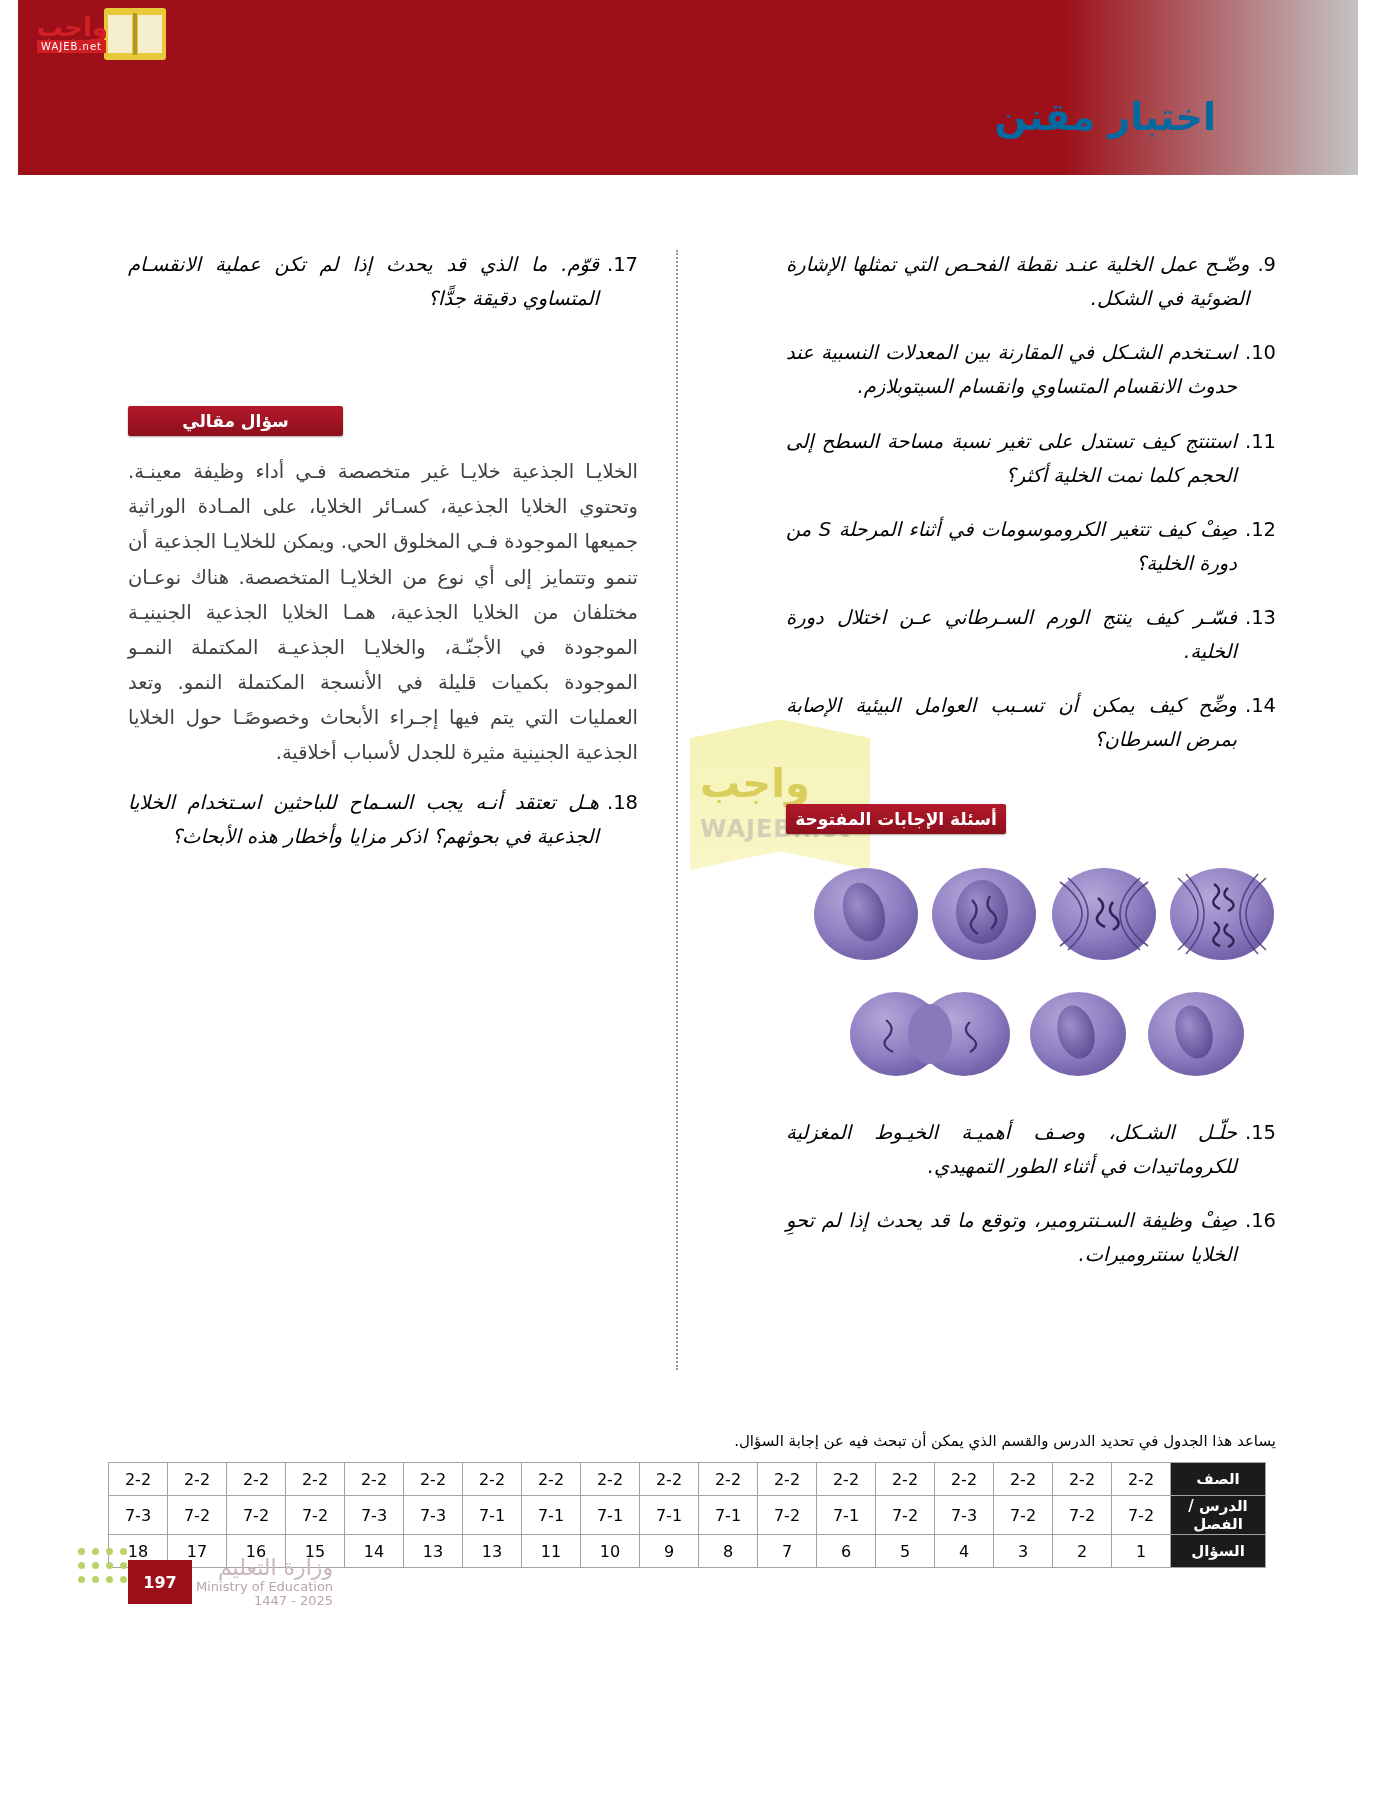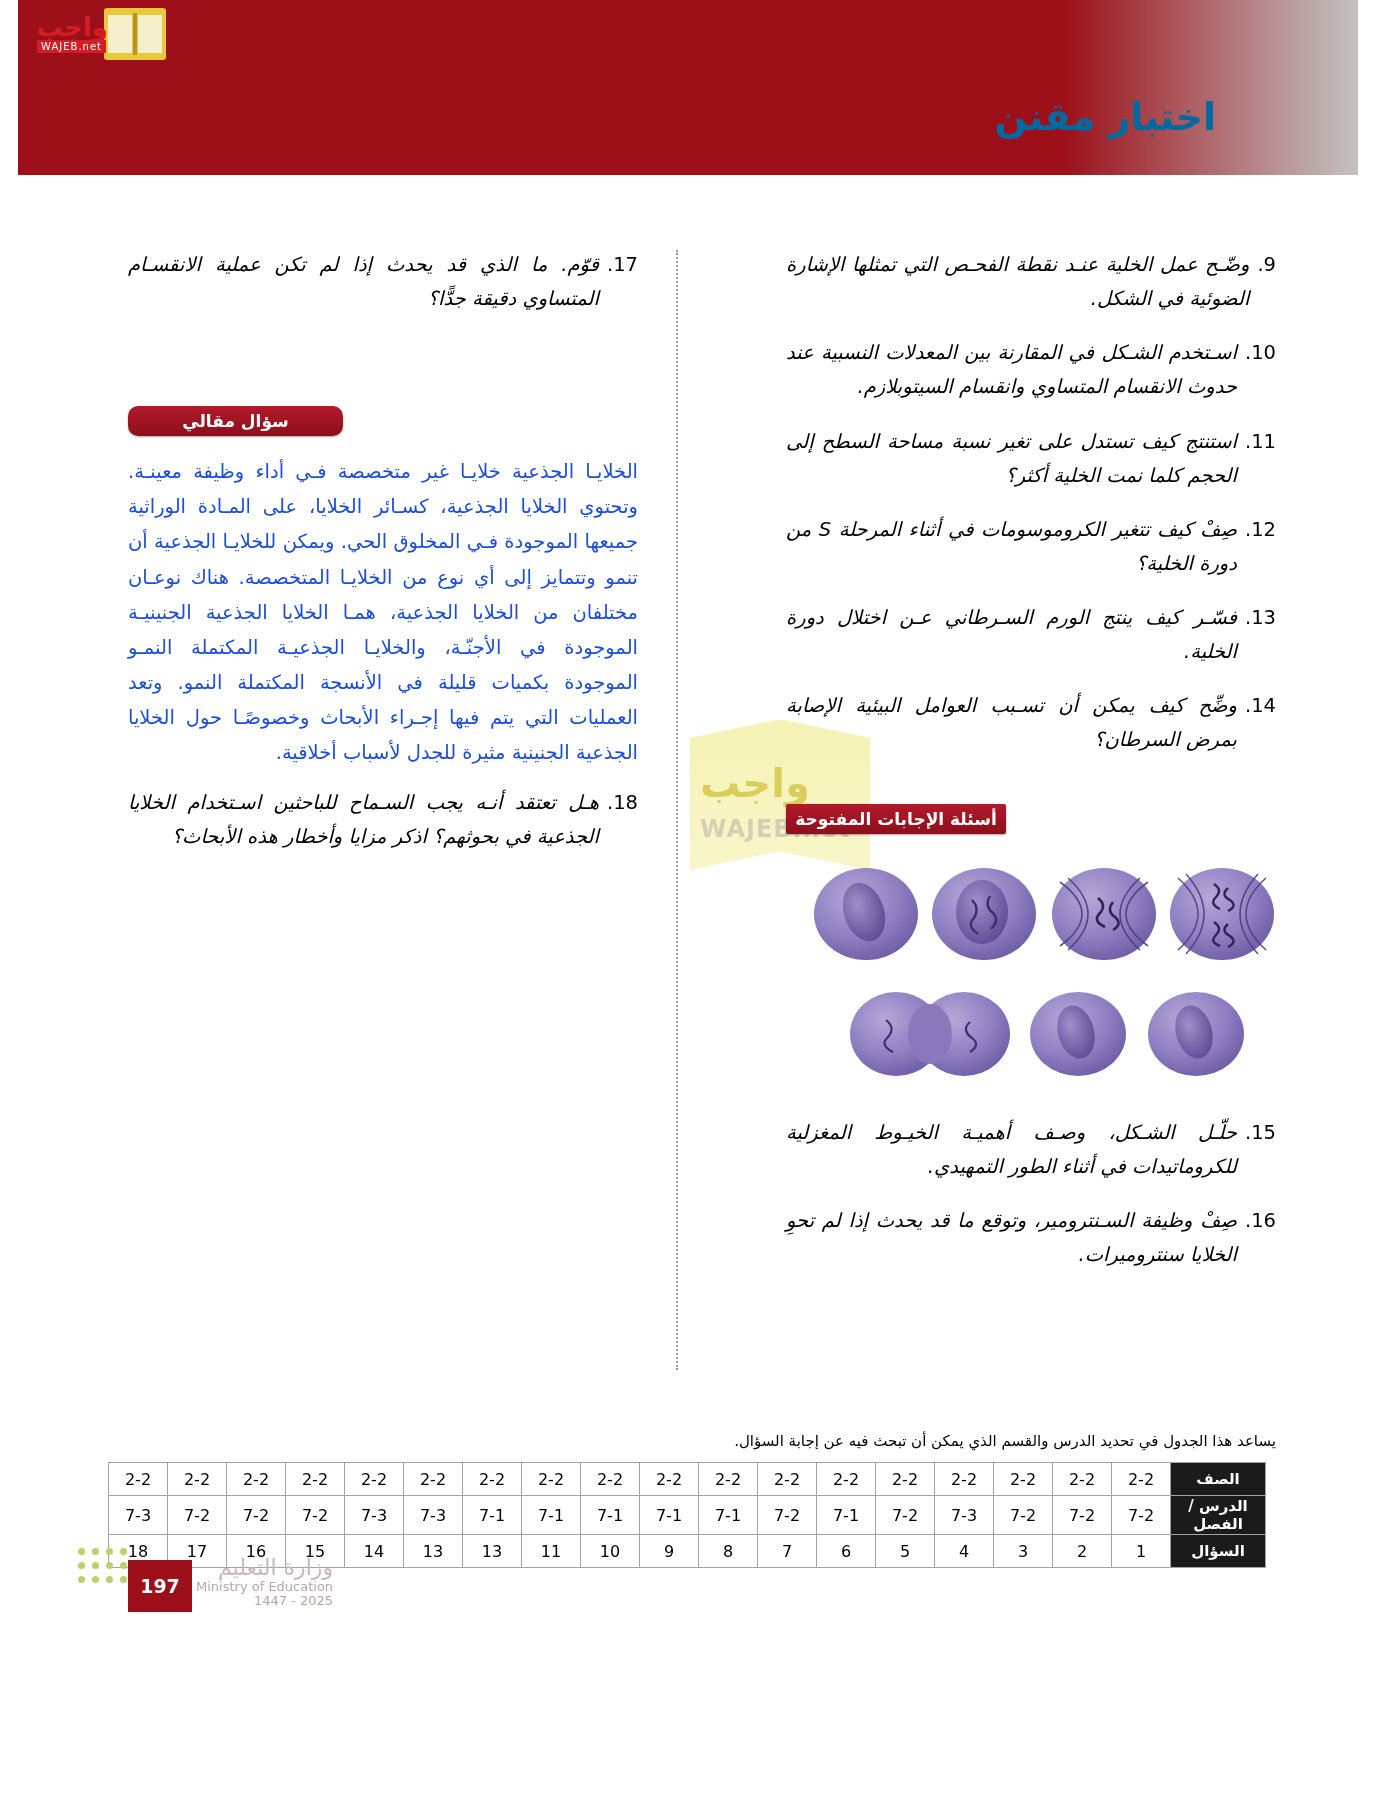--- a/index.html
+++ b/index.html
@@ -61,32 +61,32 @@
     position:absolute;left:676px;top:250px;width:0;height:1120px;
     border-right:2px dotted #9a9a9a;
   }
   .q{
     display:flex;flex-direction:row;gap:8px;
     margin-bottom:20px;font-size:19.5px;line-height:1.75;color:#000;
   }
   .q .num{flex:0 0 auto;white-space:nowrap;}
   .q .txt{flex:1 1 auto;text-align:justify;font-style:italic;}
   .para{
-    font-size:19.5px;line-height:1.8;color:#1d4ed8;margin-bottom:16px;text-align:justify;
+    font-size:19.5px;line-height:1.8;color:#404040;margin-bottom:16px;text-align:justify;
   }
   
   .pill{
     position:relative;height:30px;margin-bottom:18px;
     background:linear-gradient(180deg,#b3192a 0%,#8d0f1c 100%);
     color:#fff;font-size:17px;font-weight:bold;
     display:flex;align-items:center;justify-content:center;
     border-radius:2px;
     box-shadow:0 1px 2px rgba(0,0,0,.35);
   }
-  .pill.essay{width:215px;margin-right:auto;margin-left:0;border-radius:10px;}
+  .pill.essay{width:215px;margin-right:auto;margin-left:0;}
   .pill.open{width:220px;margin-right:auto;margin-left:0;}
 
   
   .fig-note{font-size:19px;margin:6px 0 14px 0;color:#000;}
   .figure{position:relative;width:470px;height:250px;margin:0 0 14px 0;}
   .watermark{
     position:absolute;pointer-events:none;opacity:.55;
   }
   .wm-book{
     left:690px;top:720px;width:180px;height:150px;
@@ -120,22 +120,22 @@
     background:#1b1b1b;color:#ffffff;width:92px;font-size:15px;font-weight:bold;
   }
   
   .footer-dots{
     position:absolute;left:78px;top:1548px;width:56px;height:40px;
   }
   .footer-dots i{
     position:absolute;width:7px;height:7px;border-radius:50%;background:#b9d36a;
   }
   .page-badge{
-    position:absolute;left:128px;top:1560px;width:64px;height:52px;
-    background:#9d1019;color:#fff;font-size:19px;font-weight:bold;
+    position:absolute;left:128px;top:1560px;width:64px;height:44px;
+    background:#9d1019;color:#fff;font-size:16px;font-weight:bold;
     display:flex;align-items:center;justify-content:center;
   }
   .min-logo{
     position:absolute;left:196px;top:1556px;color:#c9b7b9;font-size:22px;direction:rtl;
     line-height:1.1;
   }
   .min-logo small{display:block;font-size:13px;color:#b9a5a8;}
 </style>
 </head>
 <body>

